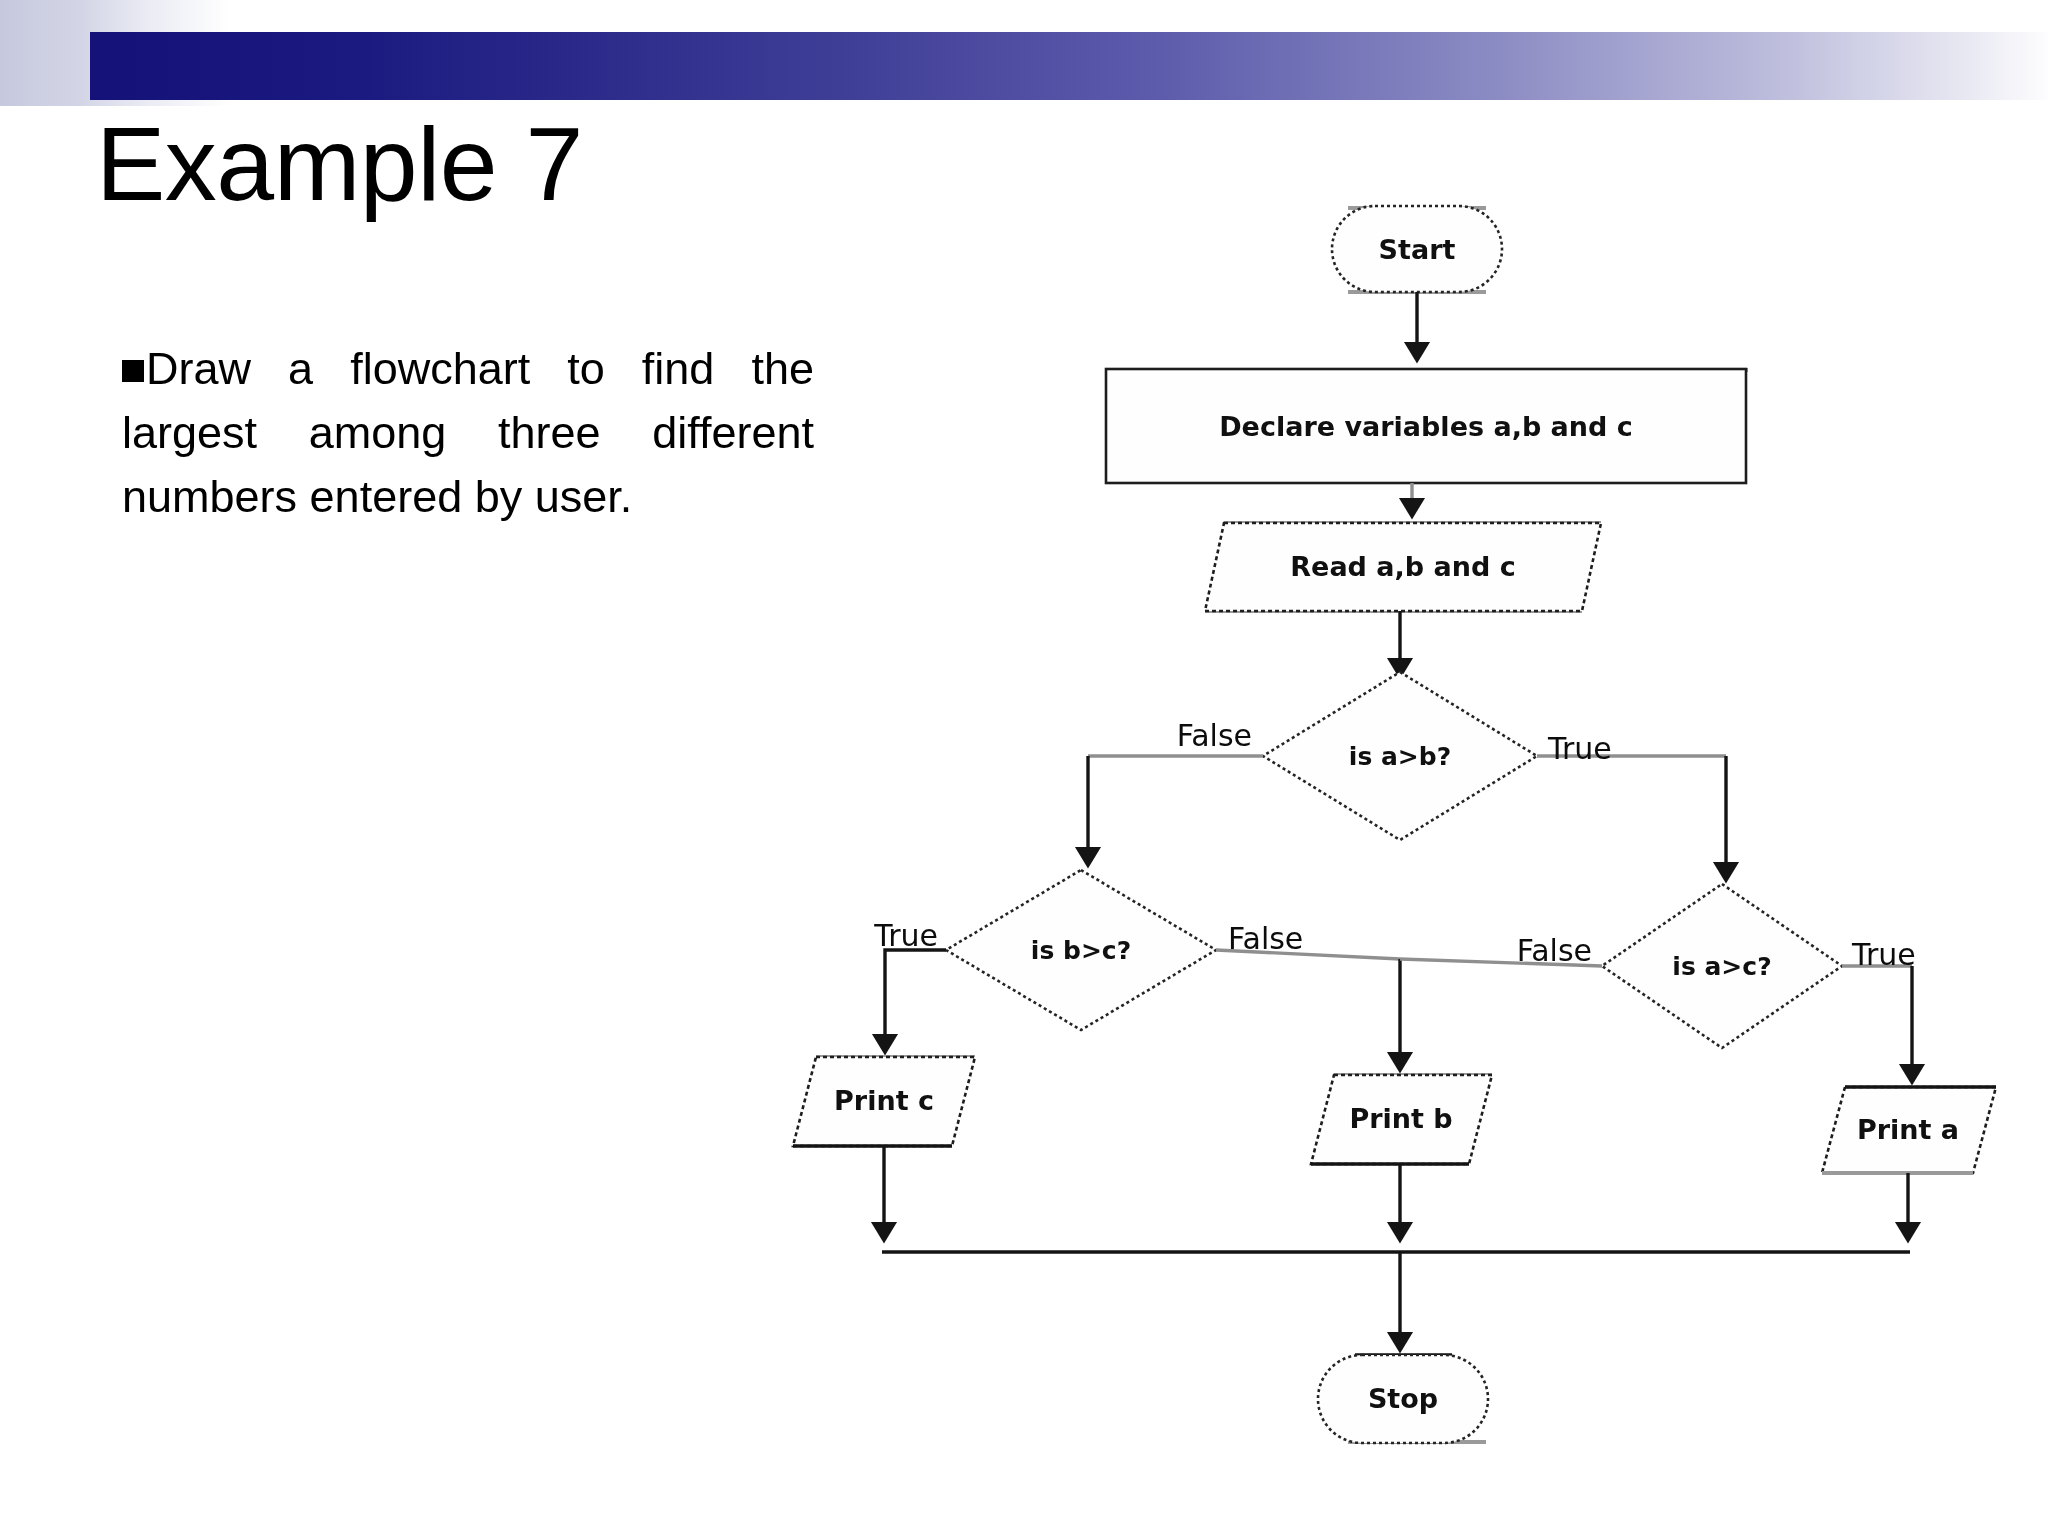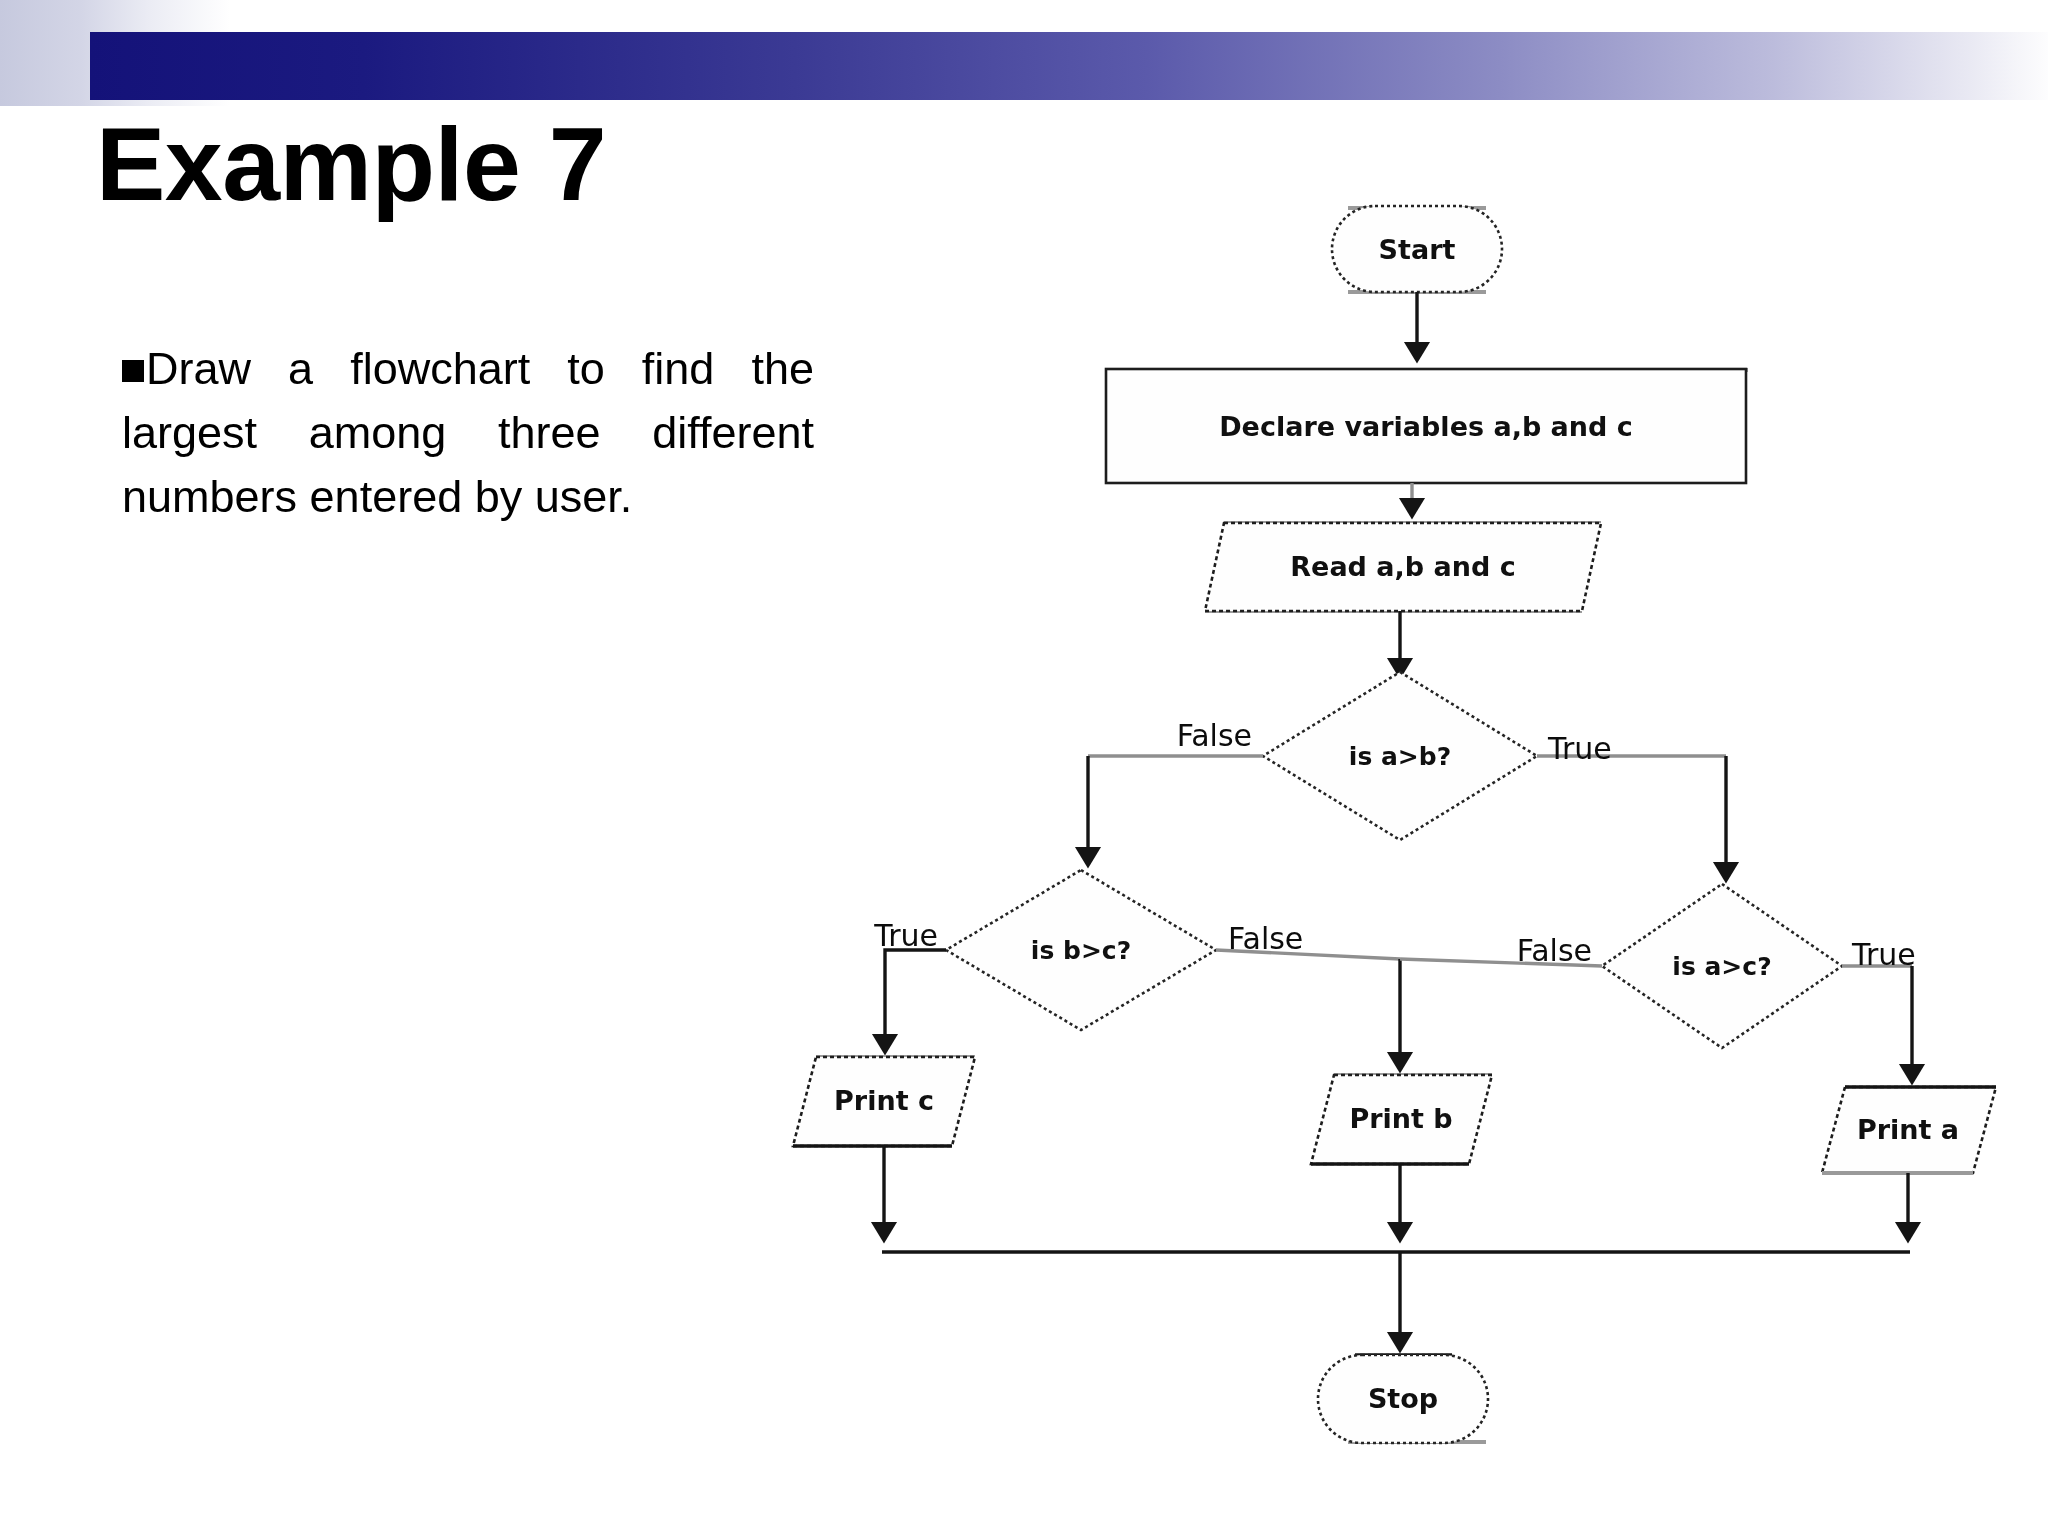--- a/index.html
+++ b/index.html
@@ -49,21 +49,21 @@
     z-index: 2;
   }
 
   
   .slide-title {
     position: absolute;
     left: 96px;
     top: 110px;
     font-size: 104px;
     line-height: 1.05;
-    font-weight: 700;
+    font-weight: 400;
     color: #000000;
     letter-spacing: -0.5px;
     z-index: 3;
     white-space: nowrap;
   }
 
   
   .body-block {
     position: absolute;
     left: 118px;

